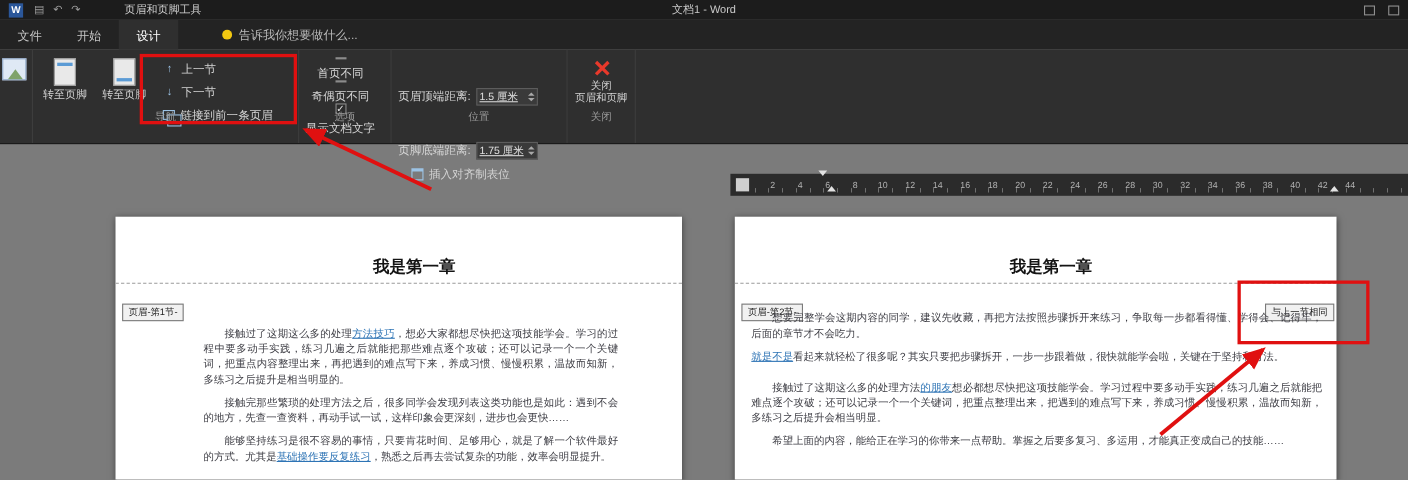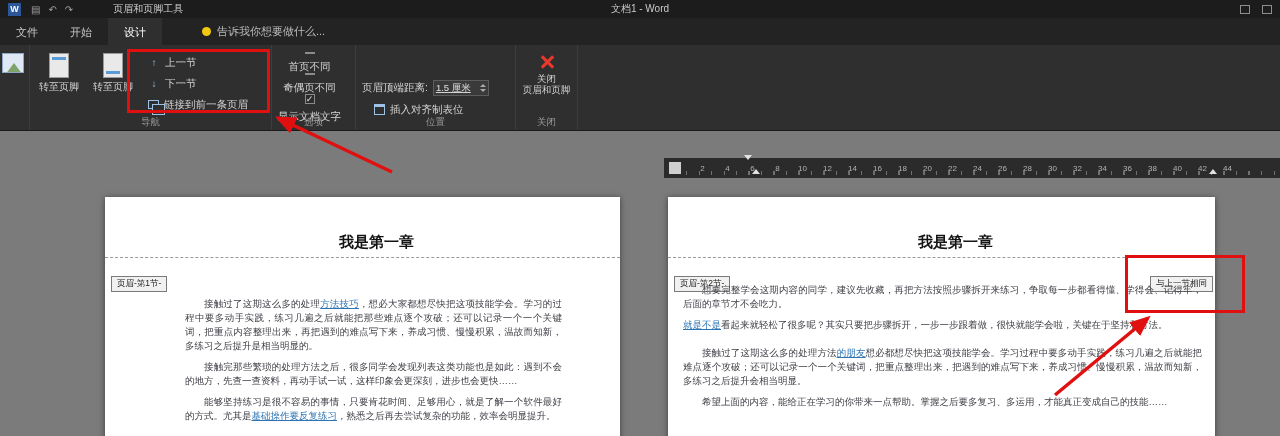--- a/index.html
+++ b/index.html
@@ -35,21 +35,21 @@
   .bulb{ width:9px; height:9px; border-radius:50%; background:#f2c811; }
 
   
   .ribbon{
     position:absolute; top:45px; left:0; right:0; height:86px;
     background:#2f2f2f; border-bottom:1px solid #1a1a1a;
     color:#d4d4d4; font-size:10.5px; display:flex; z-index:5;
   }
   .group{ position:relative; height:100%; padding:5px 6px 14px; border-right:1px solid #3d3d3d;
     display:flex; gap:8px; align-items:flex-start;}
-  .group-label{ position:absolute; bottom:1px; left:0; right:0; text-align:center;
+  .group-label{ position:absolute; bottom:17px; left:0; right:0; text-align:center;
     font-size:9.5px; color:#9b9b9b;}
   .bigbtn{ width:46px; display:flex; flex-direction:column; align-items:center; gap:3px;
     padding-top:3px; cursor:pointer; text-align:center;}
   .bigbtn .lbl{ font-size:10px; line-height:11px;}
   .ic-doc{ width:20px; height:25px; background:#e9e9e9; border:1px solid #9a9a9a; position:relative;}
   .ic-doc.hdr::after{ content:''; position:absolute; left:2px; right:2px; top:3px; height:3px; background:#5b9bd5;}
   .ic-doc.ftr::after{ content:''; position:absolute; left:2px; right:2px; bottom:3px; height:3px; background:#5b9bd5;}
   .ic-pic{ width:22px; height:20px; background:#dfe9f5; border:1px solid #8fa8c8; position:relative; overflow:hidden;}
   .ic-pic::after{ content:''; position:absolute; left:2px; bottom:-3px; width:0; height:0;
     border-left:9px solid transparent; border-right:9px solid transparent; border-bottom:12px solid #7fa36b;}
@@ -205,20 +205,30 @@
       <div class="spinrow">
         <span>页眉顶端距离:</span>
         <span class="spinbox">
           <span class="spinval">1.5 厘米</span>
           <span class="spArrs">
               <span class="spArr up"></span>
               <span class="spArr dn"></span>
             </span>
         </span>
       </div>
+      <div class="spinrow">
+        <span>页脚底端距离:</span>
+        <span class="spinbox">
+          <span class="spinval">1.75 厘米</span>
+          <span class="spArrs">
+              <span class="spArr up"></span>
+              <span class="spArr dn"></span>
+            </span>
+        </span>
+      </div>
       <div class="smallbtn" style="padding-left:12px;">
         <span class="tabstop-ic"></span>
         <span>插入对齐制表位</span>
       </div>
     </div>
     <div class="group-label">位置</div>
   </div>
 
   <div class="group" style="width:62px;">
     <div class="closebtn">

